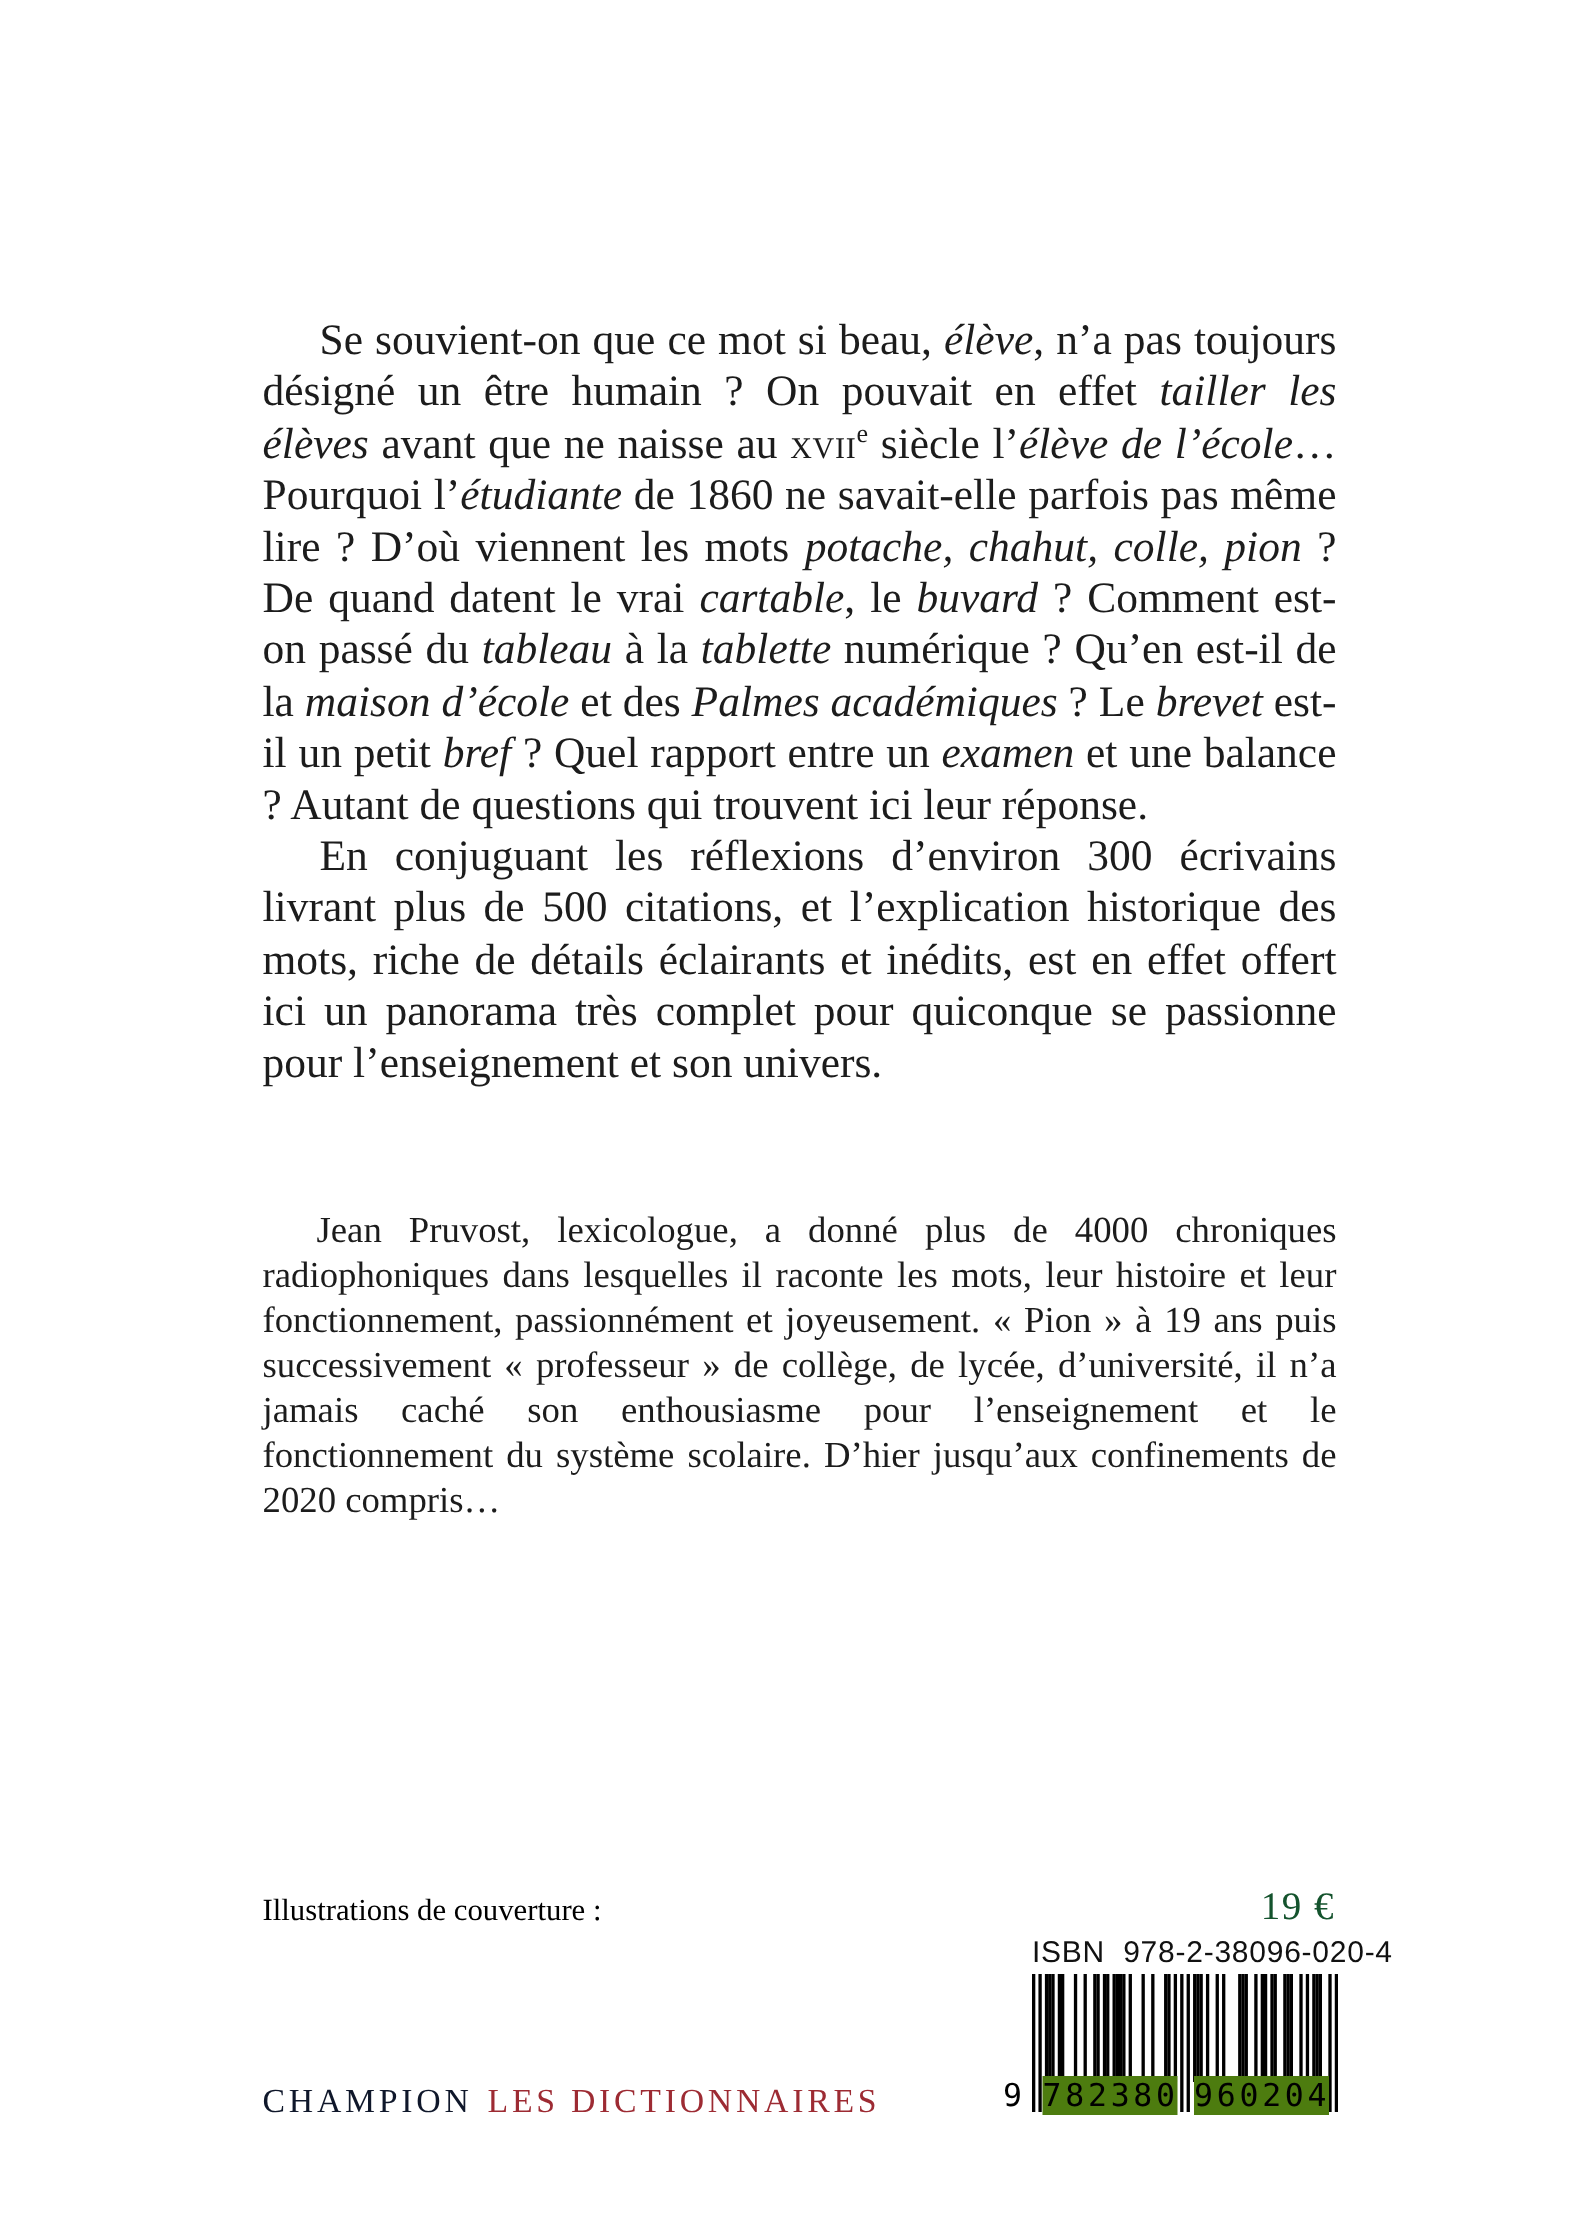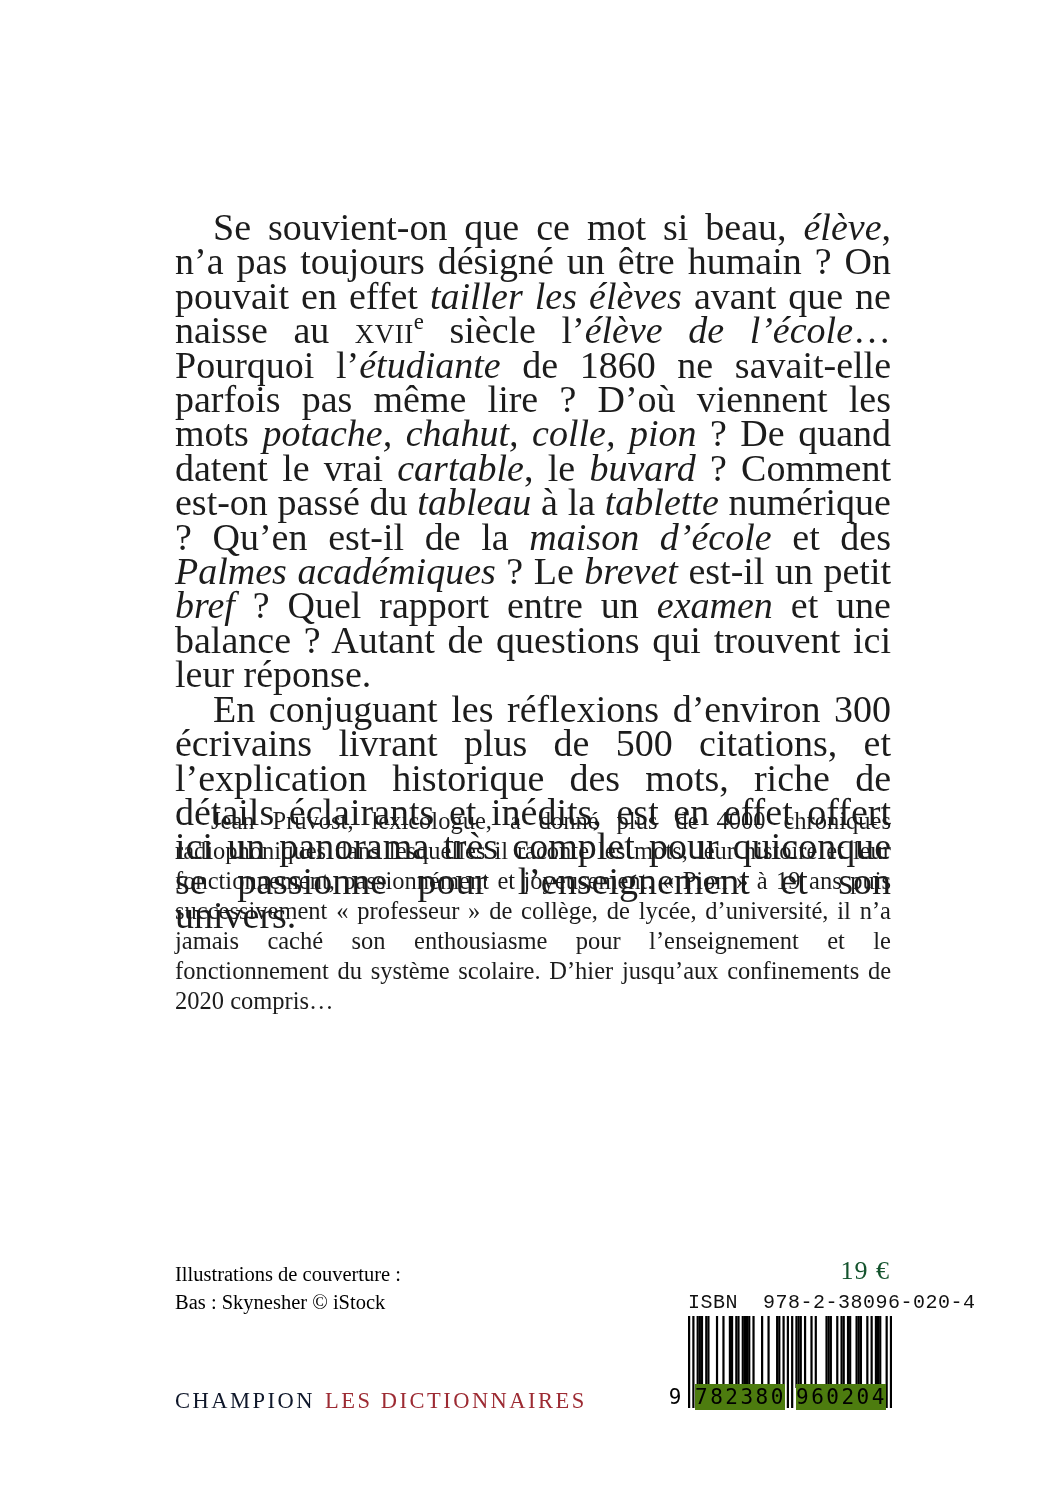--- a/index.html
+++ b/index.html
@@ -6,21 +6,21 @@
   .page{
     position:relative;
     width:1055px;height:1488px;
     background:#ffffff;
     overflow:hidden;
     font-family:"Liberation Serif", serif;
     color:#1c1c1c;
   }
   .blurb{
     position:absolute;left:175px;top:210px;width:716px;
-    font-size:38px;line-height:34.4px;text-align:justify;
+    font-size:29px;line-height:34.4px;text-align:justify;
   }
   .blurb p{margin:0;text-indent:38px;}
   .it{font-style:italic;}
   .sc{font-variant:small-caps;letter-spacing:.5px;}
   .sup{font-size:.6em;vertical-align:super;line-height:0;}
   .bio{
     position:absolute;left:175px;top:806px;width:716px;
     font-size:24.5px;line-height:30px;
     text-align:justify;text-indent:36px;margin:0;
   }
@@ -29,21 +29,21 @@
     font-size:20.5px;line-height:28px;color:#000000;
   }
   .price{
     position:absolute;top:1256px;right:165px;
     font-family:Liberation Serif, serif;
     font-size:26px;color:#14532d;letter-spacing:1px;
   }
   .isbn{
     position:absolute;left:688px;top:1291px;width:204px;
     text-align:center;
-    font-family:Liberation Mono, monospace;
+    font-family:Liberation Sans, sans-serif;
     font-size:20px;letter-spacing:.5px;color:#111;
     white-space:pre;
   }
   .barcode{
     position:absolute;left:688px;top:1316px;width:204px;height:100px;
   }
   .barcode svg{position:absolute;left:0;top:0;}
   .bc-digit{
     position:absolute;top:68px;height:26px;
     font-family:"DejaVu Sans Mono", monospace;
@@ -67,21 +67,20 @@
 
   <div class="blurb">
     <p><span>Se souvient-on que ce mot si beau, </span><span class="it">élève</span><span>, n’a pas toujours désigné un être humain ? On pouvait en effet </span><span class="it">tailler les élèves</span><span> avant que ne naisse au </span><span class="sc">xvii</span><span class="sup">e</span><span> siècle l’</span><span class="it">élève de l’école</span><span>… Pourquoi l’</span><span class="it">étudiante</span><span> de 1860 ne savait-elle parfois pas même lire ? D’où viennent les mots </span><span class="it">potache, chahut, colle, pion</span><span> ? De quand datent le vrai </span><span class="it">cartable</span><span>, le </span><span class="it">buvard</span><span> ? Comment est-on passé du </span><span class="it">tableau</span><span> à la </span><span class="it">tablette</span><span> numérique ? Qu’en est-il de la </span><span class="it">maison d’école</span><span> et des </span><span class="it">Palmes académiques</span><span> ? Le </span><span class="it">brevet</span><span> est-il un petit </span><span class="it">bref</span><span> ? Quel rapport entre un </span><span class="it">examen</span><span> et une balance ? Autant de questions qui trouvent ici leur réponse.</span></p>
     <p>En conjuguant les réflexions d’environ 300 écrivains livrant plus de 500 citations, et l’explication historique des mots, riche de détails éclairants et inédits, est en effet offert ici un panorama très complet pour quiconque se passionne pour l’enseignement et son univers.</p>
   </div>
 
   <p class="bio">Jean Pruvost, lexicologue, a donné plus de 4000 chroniques radiophoniques dans lesquelles il raconte les mots, leur histoire et leur fonctionnement, passionnément et joyeusement. « Pion » à 19 ans puis successivement « professeur » de collège, de lycée, d’université, il n’a jamais caché son enthousiasme pour l’enseignement et le fonctionnement du système scolaire. D’hier jusqu’aux confinements de 2020 compris…</p>
 
   <div class="credits">
     <div>Illustrations de couverture :</div>
-    <div>Bas : Skynesher © iStock</div>
   </div>
 
   <div class="price">19 €</div>
 
   <div class="isbn">ISBN  978-2-38096-020-4</div>
 
   <div class="barcode">
     <svg id="barcode-svg" width="204" height="92" viewBox="0 0 204 92">
         <rect x="0.00" y="0" width="2.21" height="92" fill="#000"></rect>
         <rect x="4.29" y="0" width="2.21" height="92" fill="#000"></rect>

